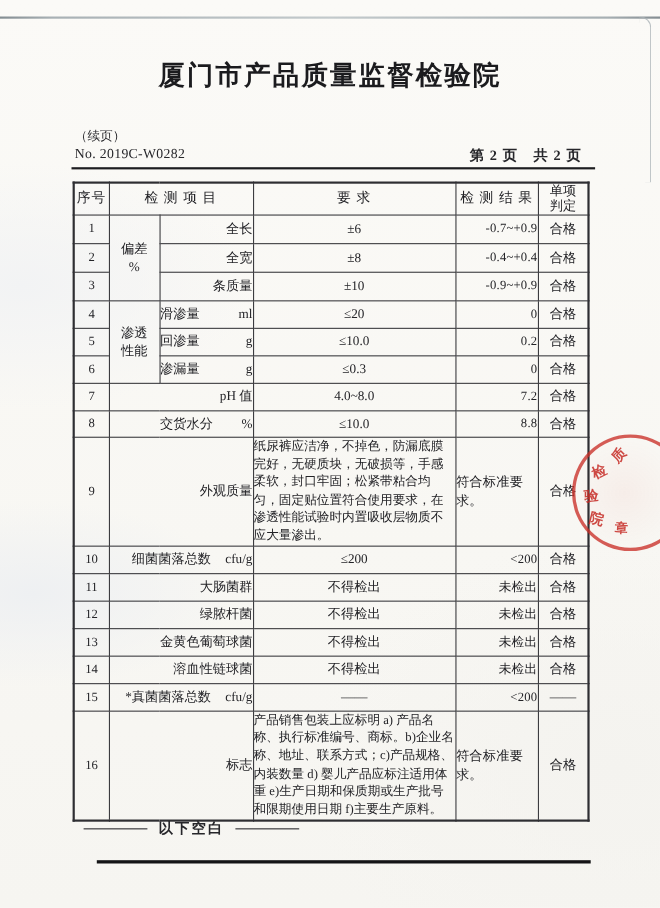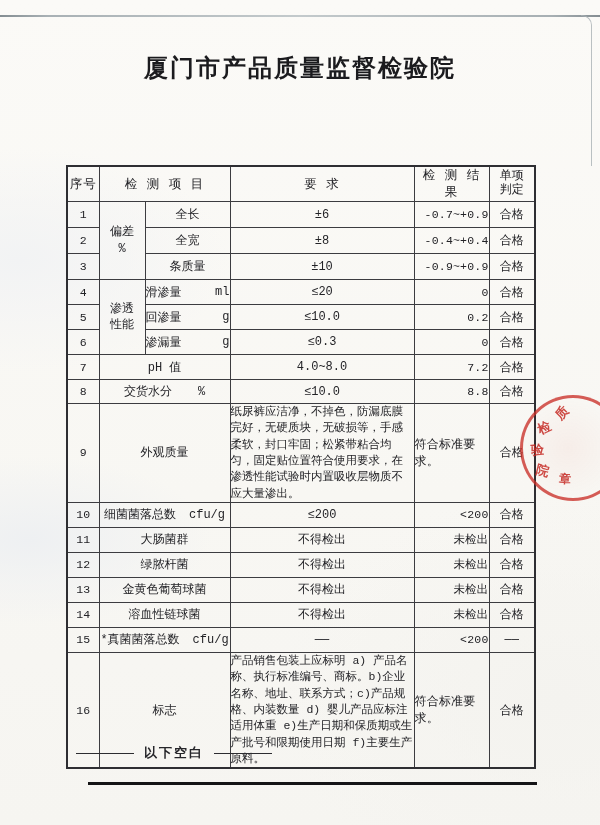--- a/index.html
+++ b/index.html
@@ -21,21 +21,21 @@
   .scan-top-edge{
     position:absolute;left:0;top:15px;width:600px;height:2px;
     background:linear-gradient(90deg,#6f7a80 0%,#9aa4a9 8%,#b9c1c4 50%,#98a2a7 92%,#707a80 100%);
     opacity:.85;
   }
   .scan-right-edge{
     position:absolute;right:8px;top:15px;width:10px;height:150px;
     border-top:1px solid #aab2b6;border-right:1px solid #aab2b6;
     border-top-right-radius:10px;opacity:.8;
   }
-  .doc{position:absolute;inset:0;font-family:Liberation Mono, monospace;}
+  .doc{position:absolute;inset:0;}
   .institute{
     position:absolute;top:52px;left:0;width:600px;text-align:center;
     font-size:24px;font-weight:bold;letter-spacing:2px;color:#1b1b1e;margin:0;
   }
   .report-title{
     position:absolute;top:87px;left:0;width:600px;text-align:center;
     font-size:21px;font-weight:bold;letter-spacing:10px;color:#1b1b1e;margin:0;
   }
   .meta{
     position:absolute;top:116px;left:65px;width:476px;height:36px;
@@ -59,21 +59,21 @@
   th{font-size:12.5px;letter-spacing:1px;}
   .th-judg div{line-height:1.15;font-size:12px;letter-spacing:0;}
   tr.hh{height:28px;}
   tr.h26{height:26px;}
   tr.h25{height:25px;}
   tr.h24{height:24px;}
   tr.h81{height:81px;}
   tr.h89{height:89px;}
   td.no{text-align:center;font-size:11.5px;}
   td.group{text-align:center;line-height:1.35;font-size:12px;}
-  td.item{text-align:center;padding-left:8px;margin-top:16px;}
+  td.item{text-align:right;padding-left:8px;margin-top:16px;}
   td.item-flex{padding:0 13px 0 8px;margin-top:20px;}
   td.item-flex .wrap{display:flex;justify-content:space-between;align-items:center;}
   td.item .un-wide{margin-left:26px;}
   td.item .un-med{margin-left:13px;}
   td.req{text-align:center;}
   td.req-text{
     text-align:left;padding:5px 8px;font-size:11.5px;line-height:1.42;
     vertical-align:middle;
   }
   td.res{text-align:right;font-size:11.5px;letter-spacing:.2px;}
@@ -116,20 +116,25 @@
 <body>
 
 <div class="paper"></div>
 <div class="scan-top-edge"></div>
 <div class="scan-right-edge"></div>
 
 <div class="doc">
 
   <h1 class="institute">厦门市产品质量监督检验院</h1>
 
+  <div class="meta">
+    <div class="continuation">（续页）</div>
+    <div class="report-no">No. 2019C-W0282</div>
+    <div class="page-info">第 2 页　共 2 页</div>
+  </div>
 
   <table class="report">
     <colgroup>
       <col style="width:32px">
         <col style="width:46px">
         <col style="width:85px">
       <col style="width:184px">
         <col style="width:75px">
         <col style="width:46px">
     </colgroup>

